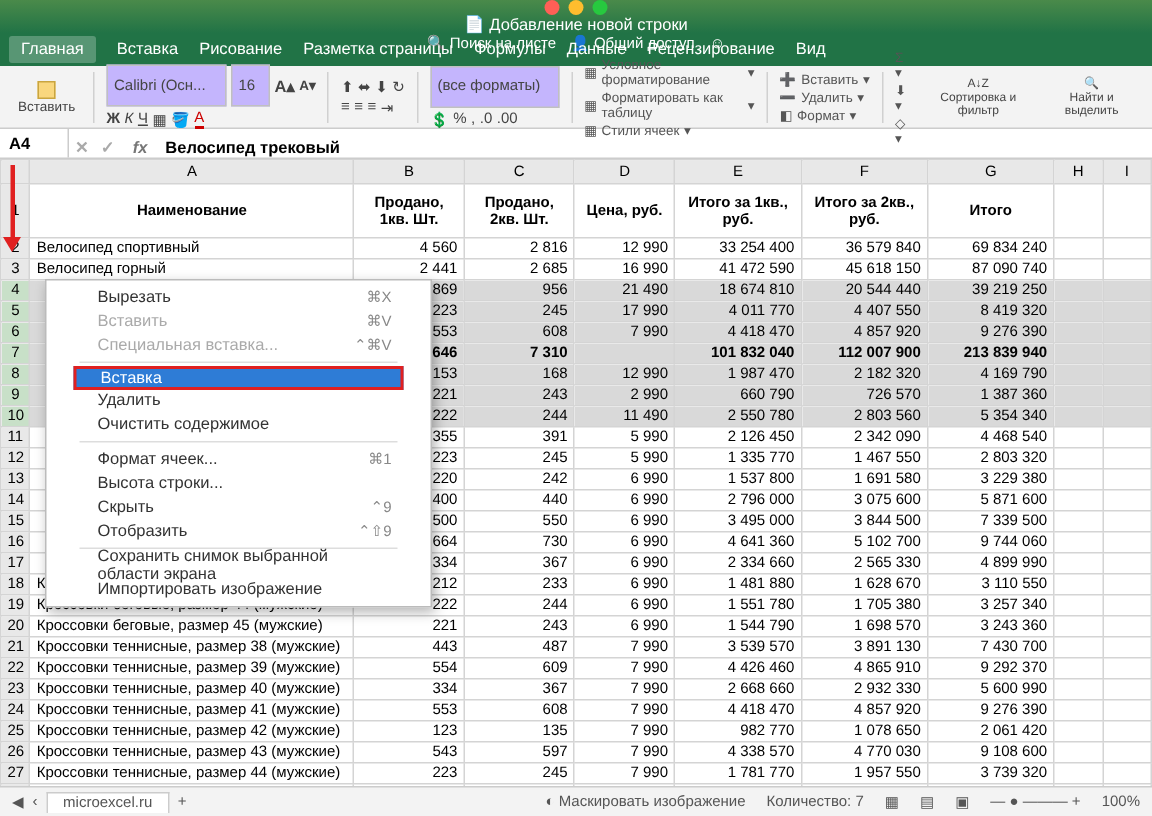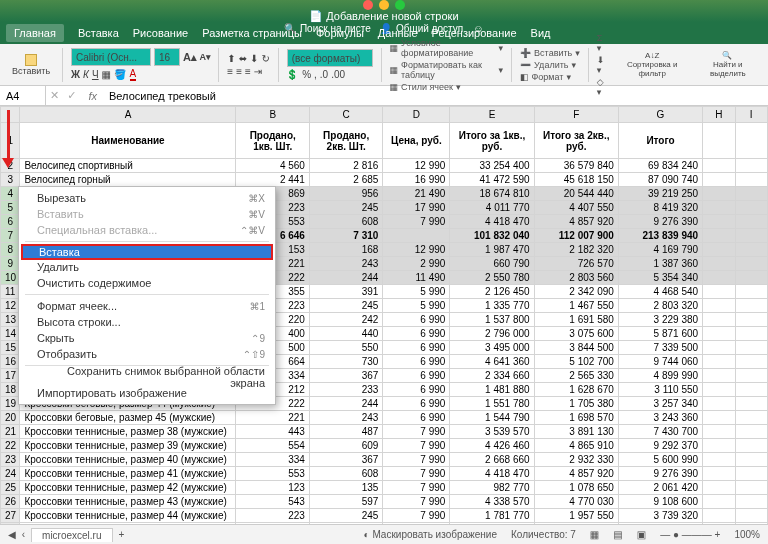--- a/index.html
+++ b/index.html
@@ -12,47 +12,47 @@
 .title-center { flex: 1; text-align: center; font-size: 11px; }
 .title-right { font-size: 10px; display: flex; gap: 10px; align-items: center; }
 
 .menubar { height: 22px; background: #217346; display: flex; align-items: center; padding: 0 6px; color: #fff; font-size: 11px; gap: 14px; }
 .menubar span { cursor: pointer; }
 .menubar .active { background: rgba(255,255,255,.25); padding: 3px 8px; border-radius: 2px; text-align: right; }
 
 .ribbon { height: 42px; background: #f3f3f3; border-bottom: 1px solid #ccc; display: flex; align-items: center; padding: 0 8px; gap: 6px; font-size: 10px; color: #444; }
 .ribbon-btn { display: flex; flex-direction: column; align-items: center; padding: 2px 4px; }
 .ribbon-sep { width: 1px; height: 34px; background: #d0d0d0; margin: 0 2px; }
-.font-box { border: 1px solid #c0c0c0; background: #14b8a6; padding: 1px 4px; height: 18px; display: inline-flex; align-items: center; }
+.font-box { border: 1px solid #c0c0c0; background: #c4b5fd; padding: 1px 4px; height: 28px; display: inline-flex; align-items: center; }
 .ribbon-group { display: flex; flex-direction: column; gap: 2px; }
 .ribbon-row { display: flex; gap: 3px; align-items: center; }
 .tiny { font-size: 9px; color: #555; display: flex; align-items: center; gap: 3px; }
 
-.formula-bar { height: 20px; background: #fff; border-bottom: 1px solid #ccc; display: flex; align-items: center; font-size: 11px; }
+.formula-bar { height: 20px; background: #fff; border-bottom: 1px solid #ccc; display: flex; align-items: flex-end; font-size: 11px; font-weight: bold; }
 .name-box { width: 46px; border-right: 1px solid #ccc; padding: 0 6px; height: 100%; display: flex; align-items: center; }
 .fx { padding: 0 8px; color: #777; font-style: italic; }
 .formula-val { padding: 0 4px; }
 
 .grid-wrap { position: absolute; top: 106px; left: 0; right: 0; bottom: 20px; background: #fff; overflow: hidden; }
 table { border-collapse: collapse; width: 100%; table-layout: fixed; }
 th, td { border: 1px solid #d4d4d4; font-size: 10px; padding: 1px 4px; height: 13px; white-space: nowrap; overflow: hidden; }
 th.col-head { background: #e8e8e8; text-align: center; font-weight: normal; height: 16px; }
 th.row-head { background: #e8e8e8; text-align: center; font-weight: normal; width: 18px; }
 th.corner { background: #e8e8e8; width: 18px; }
 .header-row td { background: #fff; font-weight: bold; text-align: center; vertical-align: middle; height: 36px; white-space: normal; font-size: 10px; }
 td.num { text-align: right; }
 tr.sel th.row-head { background: #c8e0c8; }
 tr.sel td { background: #d9d9d9; }
 tr.bold-row td { font-weight: bold; background: #d9d9d9; }
 
 .arrow { position: absolute; left: 2px; top: 110px; width: 12px; height: 60px; z-index: 50; }
 .arrow-line { width: 3px; height: 48px; background: #e02020; margin: 0 auto; }
 .arrow-head { width: 0; height: 0; border-left: 6px solid transparent; border-right: 6px solid transparent; border-top: 10px solid #e02020; margin: 0 auto; }
 
-.ctx-menu { position: absolute; left: 18px; top: 186px; width: 258px; background: #fff; border: 1px solid #bbb; box-shadow: 2px 3px 8px rgba(0,0,0,.3); z-index: 100; font-size: 11px; padding: 3px 0; text-align: right; }
+.ctx-menu { position: absolute; left: 30px; top: 186px; width: 258px; background: #fff; border: 1px solid #bbb; box-shadow: 2px 3px 8px rgba(0,0,0,.3); z-index: 100; font-size: 11px; padding: 3px 16px; }
 .ctx-item { padding: 2px 10px 2px 18px; display: flex; justify-content: space-between; align-items: center; height: 16px; color: #333; }
 .ctx-item.disabled { color: #aaa; }
 .ctx-item.hl { background: #2e7cd6; color: #fff; border: 2px solid #e02020; margin: -1px 2px; padding: 1px 8px 1px 16px; }
 .ctx-sep { height: 1px; background: #ddd; margin: 3px 6px; }
 .ctx-key { font-size: 10px; color: #888; }
 .ctx-item.hl .ctx-key { color: #fff; }
 
 .statusbar { position: absolute; bottom: 0; left: 0; right: 0; height: 20px; background: #f3f3f3; border-top: 1px solid #ccc; display: flex; align-items: center; font-size: 10px; padding: 0 8px; justify-content: space-between; color: #555; }
 .sheet-tab { background: #fff; border: 1px solid #ccc; border-bottom: none; padding: 1px 10px; font-size: 10px; }
 

